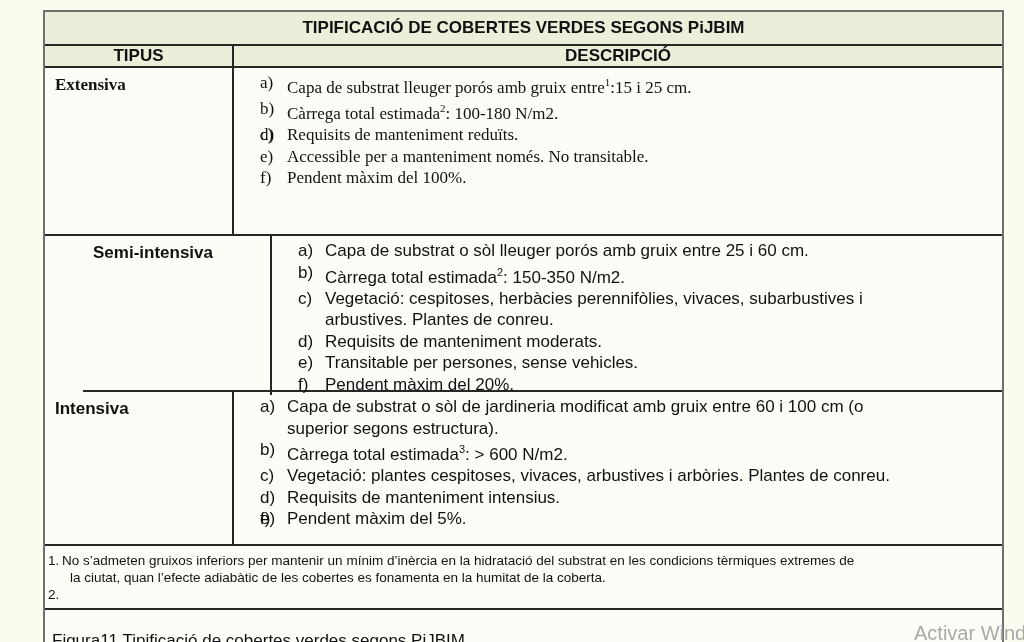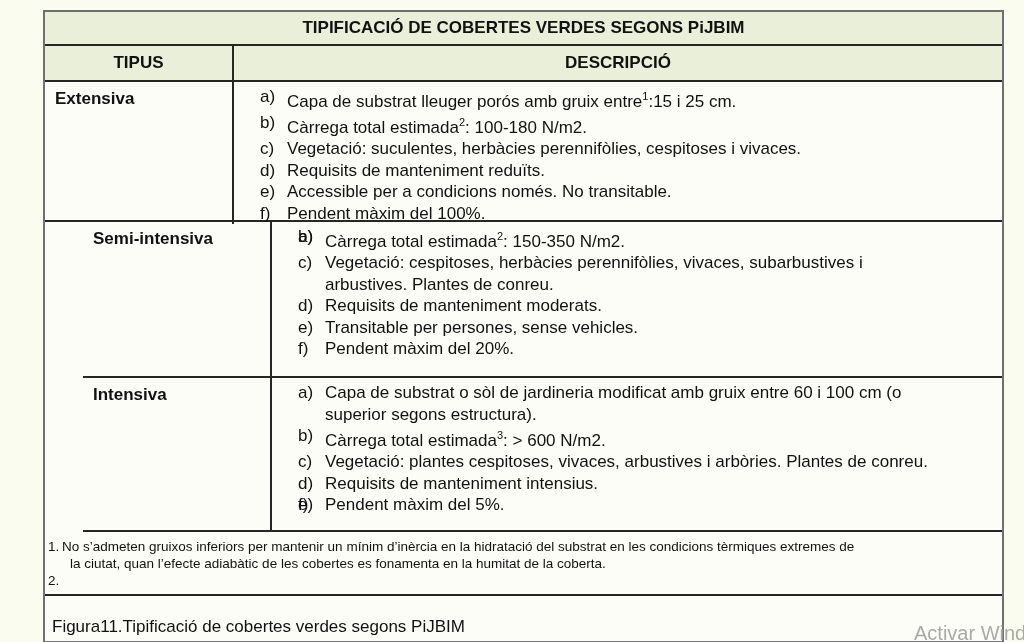--- a/index.html
+++ b/index.html
@@ -19,21 +19,21 @@
     background: var(--cell-bg, #fdfdf8);
   }
   .title-row {
     height: 34px;
     background: var(--header-bg, #eaefd9);
     border-bottom: 2px solid var(--inner-border, #262626);
     display: flex; align-items: center; justify-content: center;
     font-weight: bold; font-size: 17px;
   }
   .header-row {
-    height: 36px;
+    height: 22px;
     background: var(--header-bg, #eaefd9);
     border-bottom: 2px solid var(--inner-border, #262626);
     display: grid; grid-template-columns: 189px 1fr;
   }
   .header-cell {
     display: flex; align-items: center; justify-content: center;
     font-weight: bold; font-size: 17px;
   }
   .header-cell.first { border-right: 2px solid var(--inner-border, #262626); }
   .body-row {
@@ -83,43 +83,43 @@
 </head>
 <body>
 
 <div class="doc-table">
   <div class="title-row">TIPIFICACIÓ DE COBERTES VERDES SEGONS PiJBIM</div>
   <div class="header-row">
     <div class="header-cell first">TIPUS</div>
     <div class="header-cell">DESCRIPCIÓ</div>
   </div>
   <div>
-      <div class="body-row" style="height: 140px;">
+      <div class="body-row" style="height: 168px; font-family: Liberation Serif, serif;">
         <div class="tipus-cell">Extensiva</div>
         <div class="desc-cell">
           <div class="desc-item"><span class="marker">a)</span><span>Capa de substrat lleuger porós amb gruix entre</span><sup>1</sup><span>:15 i 25 cm.</span></div>
           <div class="desc-item"><span class="marker">b)</span><span>Càrrega total estimada</span><sup>2</sup><span>: 100-180 N/m2.</span></div>
-          <div class="desc-item"><span class="marker">c)</span><span>Vegetació: suculentes, herbàcies perennifòlies, cespitoses i vivaces.</span></div>
+          <div class="desc-item"><span class="marker">c)</span></div>
           <div class="desc-item"><span class="marker">d)</span><span>Requisits de manteniment reduïts.</span></div>
-          <div class="desc-item"><span class="marker">e)</span><span>Accessible per a condicions només. No transitable.</span></div>
+          <div class="desc-item"><span class="marker">e)</span><span>Accessible per a manteniment només. No transitable.</span></div>
           <div class="desc-item"><span class="marker">f)</span><span>Pendent màxim del 100%.</span></div>
         </div>
       </div>
       <div class="body-row" style="height: 156px; margin-left: 38px;">
         <div class="tipus-cell">Semi-intensiva</div>
         <div class="desc-cell">
-          <div class="desc-item"><span class="marker">a)</span></div>
+          <div class="desc-item"><span class="marker">a)</span><span>Capa de substrat o sòl lleuger porós amb gruix entre 25 i 60 cm.</span></div>
           <div class="desc-item"><span class="marker">b)</span><span>Càrrega total estimada</span><sup>2</sup><span>: 150-350 N/m2.</span></div>
           <div class="desc-item"><span class="marker">c)</span><span>Vegetació: cespitoses, herbàcies perennifòlies, vivaces, subarbustives i</span><br><span>arbustives. Plantes de conreu.</span></div>
           <div class="desc-item"><span class="marker">d)</span><span>Requisits de manteniment moderats.</span></div>
           <div class="desc-item"><span class="marker">e)</span><span>Transitable per persones, sense vehicles.</span></div>
           <div class="desc-item"><span class="marker">f)</span><span>Pendent màxim del 20%.</span></div>
         </div>
       </div>
-      <div class="body-row" style="height: 154px; margin-left: 38px;">
+      <div class="body-row" style="height: 154px;">
         <div class="tipus-cell">Intensiva</div>
         <div class="desc-cell">
           <div class="desc-item"><span class="marker">a)</span><span>Capa de substrat o sòl de jardineria modificat amb gruix entre 60 i 100 cm (o</span><br><span>superior segons estructura).</span></div>
           <div class="desc-item"><span class="marker">b)</span><span>Càrrega total estimada</span><sup>3</sup><span>: &gt; 600 N/m2.</span></div>
           <div class="desc-item"><span class="marker">c)</span><span>Vegetació: plantes cespitoses, vivaces, arbustives i arbòries. Plantes de conreu.</span></div>
           <div class="desc-item"><span class="marker">d)</span><span>Requisits de manteniment intensius.</span></div>
           <div class="desc-item"><span class="marker">e)</span></div>
           <div class="desc-item"><span class="marker">f)</span><span>Pendent màxim del 5%.</span></div>
         </div>
       </div>

